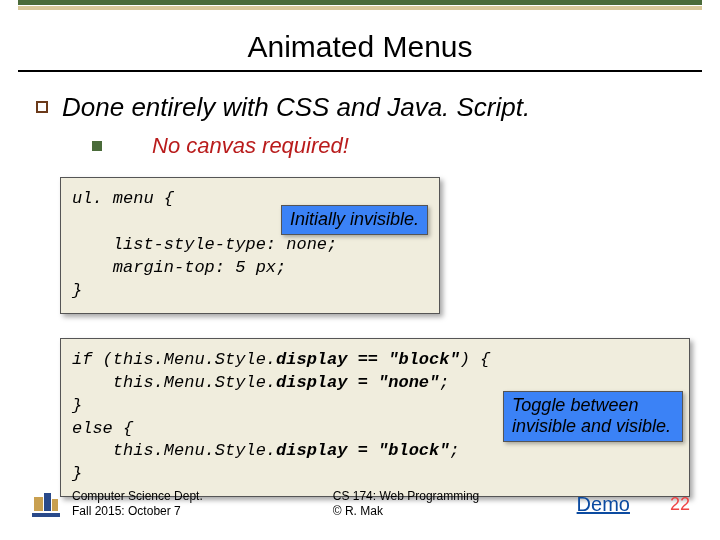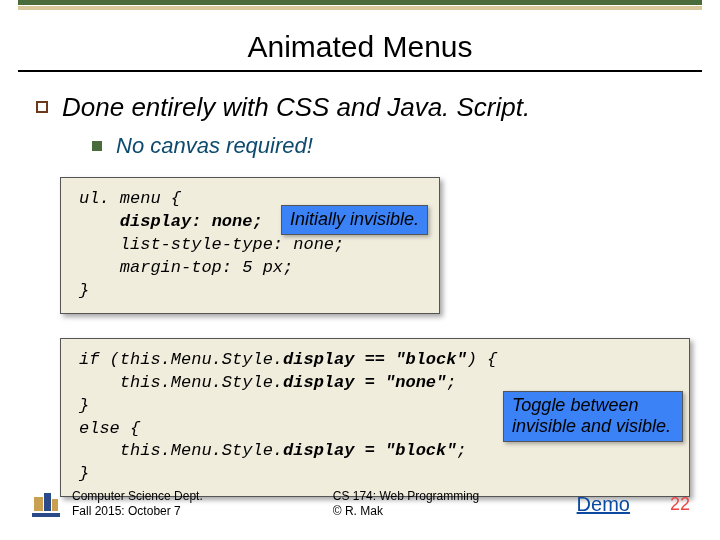--- a/index.html
+++ b/index.html
@@ -58,28 +58,29 @@
     margin-top: 10px;
   }
   .bullet-square-filled {
     width: 10px; height: 10px;
     background: #4a6b3a;
     margin-top: 8px;
     flex-shrink: 0;
   }
   .bullet-text-md {
     font-size: 22px;
-    color: #0c4a6e;
+    color: #b91c1c;
+    margin-left: 36px;
   }
   .code-box {
     background: #f0eddd;
     border: 1px solid #555;
     box-shadow: 3px 3px 5px rgba(0,0,0,0.35);
     margin-top: 18px;
-    padding: 10px 18px;
+    padding: 10px 11px;
     font-family: "Courier New", monospace;
     font-size: 17px;
     line-height: 1.35;
     position: relative;
   }
   .box1 { width: 380px; margin-left: 24px; }
   .box2 { width: 630px; margin-left: 24px; margin-top: 24px; }
   .code-line { white-space: pre; }
   .bold { font-weight: bold; }
   .callout {
@@ -143,21 +144,21 @@
     <div class="bullet-text-lg">Done entirely with CSS and Java. Script.</div>
   </div>
 
   <div class="sub-row">
     <div class="bullet-square-filled"></div>
     <div class="bullet-text-md">No canvas required!</div>
   </div>
 
   <div class="code-box box1">
     <div class="code-line">ul. menu {</div>
-    <div class="code-line"><span>    </span><span class="bold">display: none;</span></div>
+    <div class="code-line"><span>    </span></div>
     <div class="code-line">    list-style-type: none;</div>
     <div class="code-line">    margin-top: 5 px;</div>
     <div class="code-line">}</div>
     <div class="callout callout1">Initially invisible.</div>
   </div>
 
   <div class="code-box box2">
     <div class="code-line"><span>if (this.Menu.Style.</span><span class="bold">display == "block"</span><span>) {</span></div>
     <div class="code-line"><span>    this.Menu.Style.</span><span class="bold">display = "none"</span><span>;</span></div>
     <div class="code-line">}</div>

